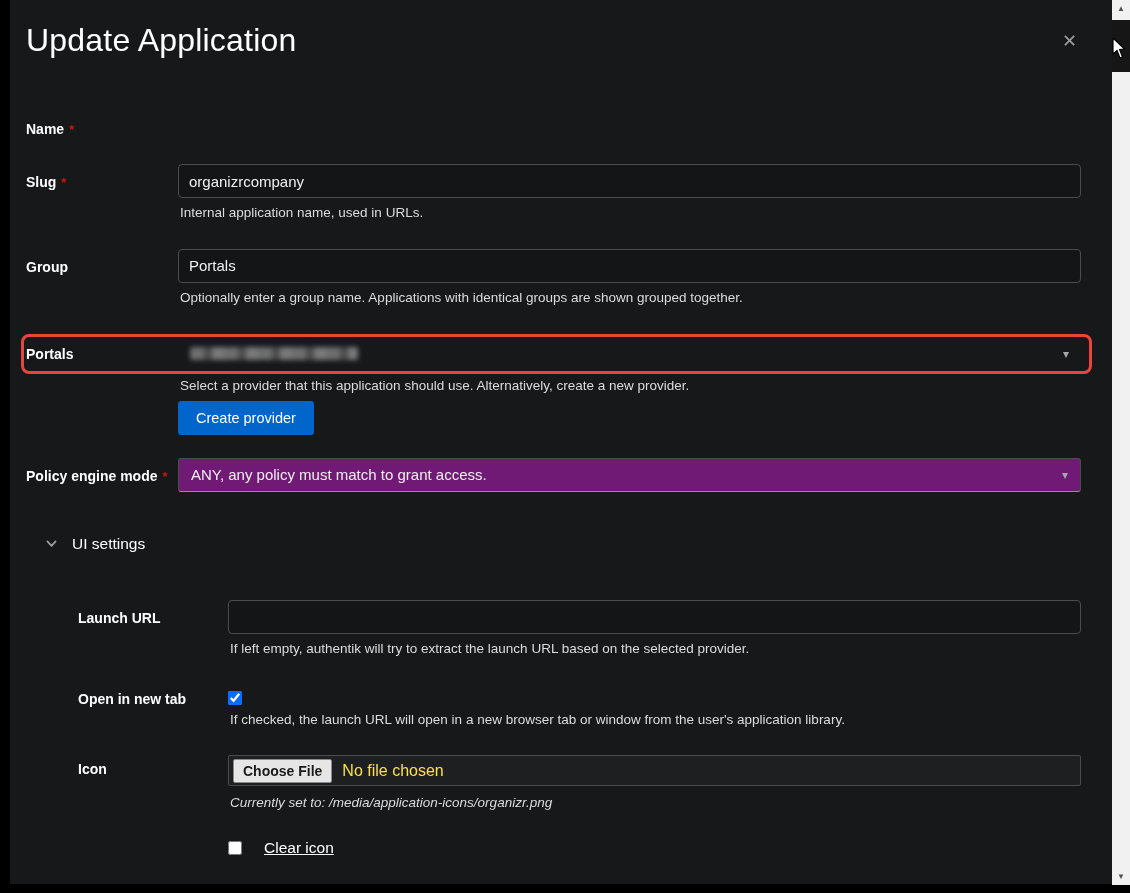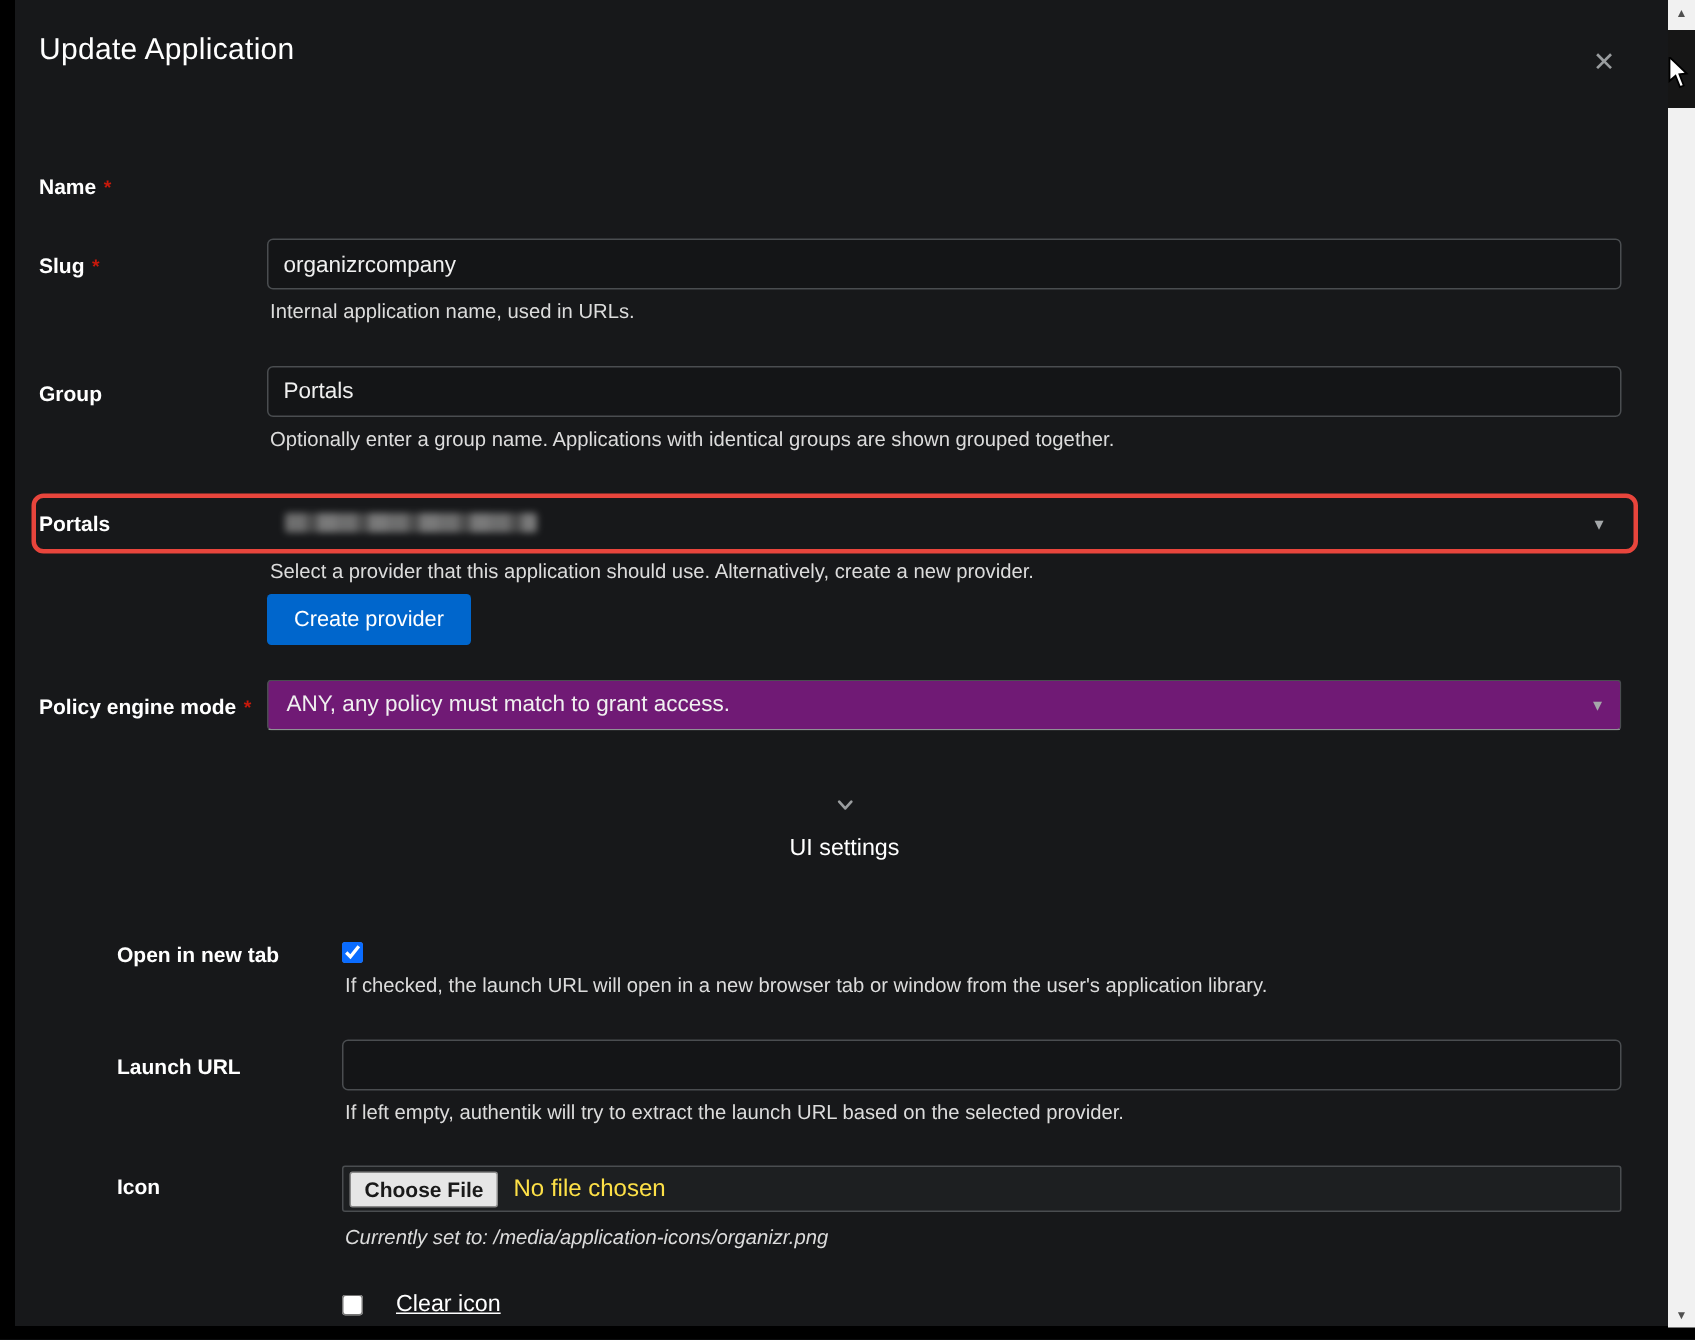--- a/index.html
+++ b/index.html
@@ -7,21 +7,21 @@
   body {
     width:1130px; height:893px; position:relative; overflow:hidden;
     background:#000; font-family:"Liberation Sans", sans-serif;
   }
   .modal {
     position:absolute; left:10px; top:0; width:1102px; height:884px;
     background:#17181a; color:#fff; overflow:hidden;
   }
   .modal-inner { padding:22px 31px 0 16px; }
   .modal-header { display:flex; justify-content:space-between; align-items:flex-start; }
-  .modal-title { font-size:20px; font-weight:500; letter-spacing:.2px; }
+  .modal-title { font-size:32px; font-weight:500; letter-spacing:.2px; }
   .close-btn {
     background:none; border:none; color:#9a9d9f; font-size:18px; cursor:pointer;
     line-height:1; padding:4px; margin-top:6px; font-family:inherit;
   }
   .form { margin-top:52px; }
   .row { display:grid; grid-template-columns:152px 903px; align-items:start; margin-bottom:27px; }
   .row.sub { grid-template-columns:150px 853px; padding-left:52px; }
   .flabel { font-size:14px; font-weight:700; padding-top:10px; color:#fff; }
   .req { color:#c9190b; margin-left:5px; font-size:13px; font-weight:700; }
   .field { position:relative; }
@@ -49,21 +49,21 @@
   .redacted {
     display:inline-block; width:168px; height:13px; border-radius:2px;
     background:repeating-linear-gradient(90deg,#7d7d7d 0 14px,#565656 14px 22px,#8a8a8a 22px 34px);
     filter:blur(2.5px); opacity:.85;
   }
   .btn-primary {
     background:#0066cc; color:#fff; border:none; border-radius:3px;
     font-size:14.5px; font-family:inherit; padding:9px 18px; cursor:pointer; height:34px;
   }
   .btn-row { margin-top:6px; margin-bottom:23px; }
-  .section-header { display:flex; align-items:center; gap:14px; margin:43px 0 47px 19px; cursor:pointer;flex-direction:column; }
+  .section-header { display:flex; align-items:center; gap:14px; margin:43px 0 47px 19px; cursor:pointer; }
   .section-title { font-size:15.5px; color:#fff; }
   .chev { width:13px; height:13px; color:#9a9d9f; }
   .cb { width:14px; height:14px; accent-color:#0a6cff; margin:0; cursor:pointer; }
   .cb-row { display:flex; align-items:center; gap:22px; padding-top:6px;text-decoration:underline; }
   .cb-label { font-size:15.5px; color:#fff; font-weight:500; }
   .file-input {
     display:flex; align-items:center; height:31px; width:100%;
     background:#1d1f21; border:1px solid #4a4d50; border-radius:2px; padding:0 4px;
   }
   .file-btn {
@@ -147,34 +147,34 @@
       </div>
 
       <div class="section-header">
         <svg class="chev" viewBox="0 0 16 16" fill="none" stroke="currentColor" stroke-width="2.2" stroke-linecap="round" stroke-linejoin="round">
             <polyline points="3,5.5 8,11 13,5.5"></polyline>
           </svg>
         <span class="section-title">UI settings</span>
       </div>
 
       <div class="row sub">
+        <div class="flabel">Launch URL</div>
+        <div class="field">
+          <input class="tinput" value="" style="">
+          <div class="helper">If left empty, authentik will try to extract the launch URL based on the selected provider.</div>
+        </div>
+      </div>
+
+      <div class="row sub">
         <div class="flabel" style="padding-top:6px;">Open in new tab</div>
         <div class="field">
           <div class="cb-row">
             <input type="checkbox" class="cb" checked="" style="">
           </div>
           <div class="helper">If checked, the launch URL will open in a new browser tab or window from the user's application library.</div>
-        </div>
-      </div>
-
-      <div class="row sub">
-        <div class="flabel">Launch URL</div>
-        <div class="field">
-          <input class="tinput" value="" style="">
-          <div class="helper">If left empty, authentik will try to extract the launch URL based on the selected provider.</div>
         </div>
       </div>
 
       <div class="row sub">
         <div class="flabel" style="padding-top:6px;">Icon</div>
         <div class="field">
           <div class="file-input">
             <button class="file-btn">Choose File</button>
             <span class="file-status">No file chosen</span>
           </div>

